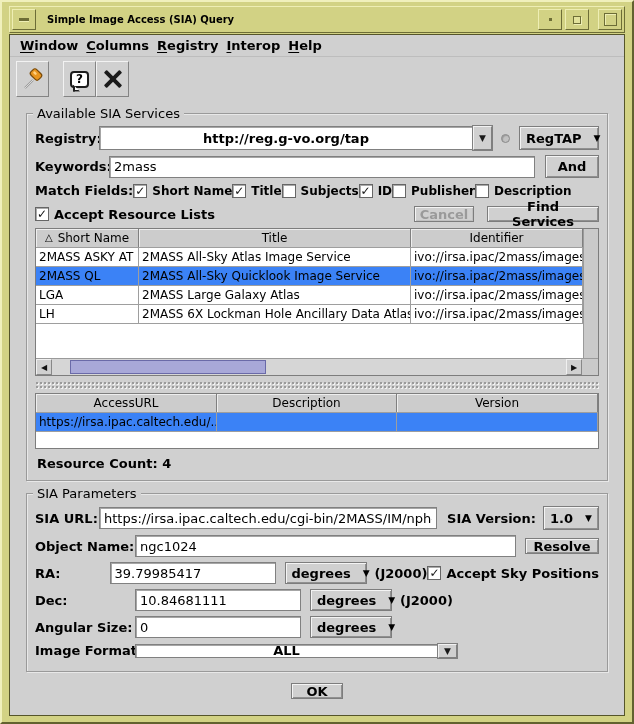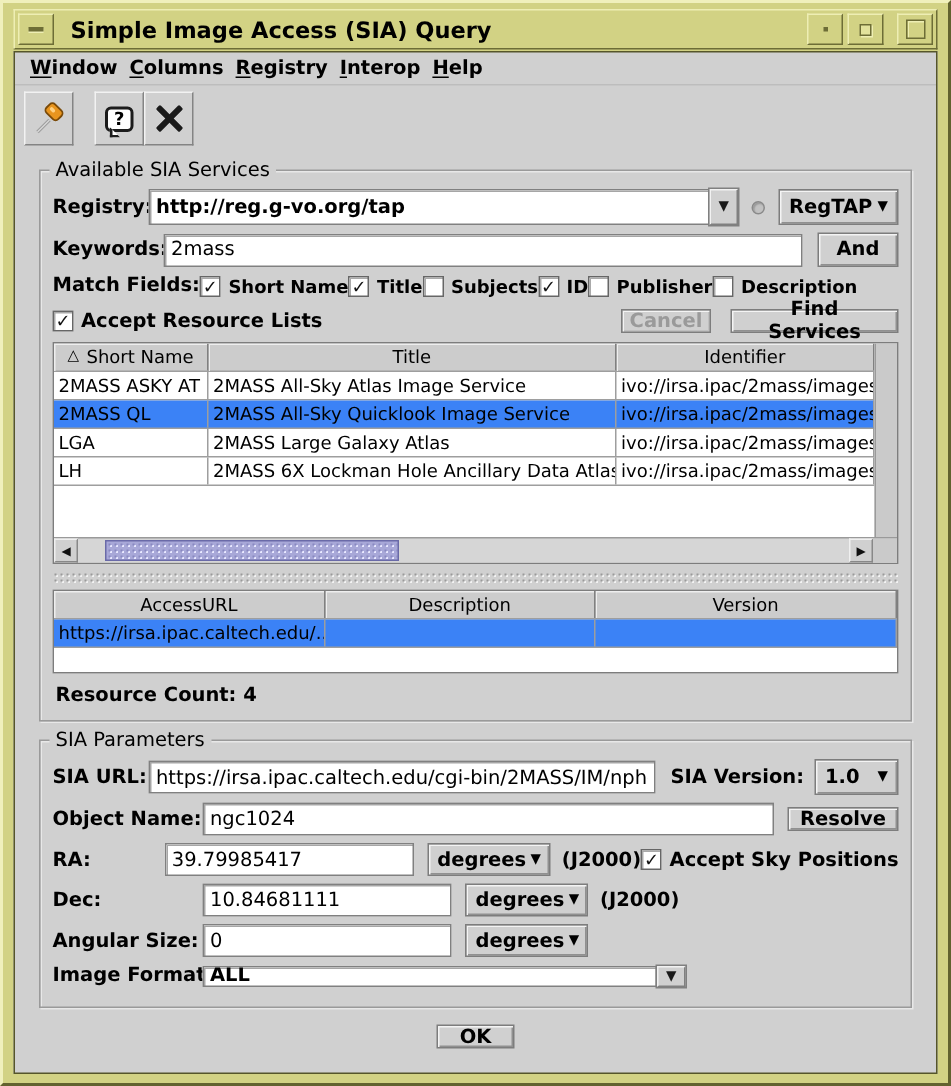--- a/index.html
+++ b/index.html
@@ -9,21 +9,21 @@
   
   .window { width:634px; height:724px; background:#d2d284;
     border:2px solid; border-color:#f0f0bc #62622f #62622f #f0f0bc;
     padding:4px 7px 8px 7px; }
   .titlebar { height:27px; display:flex; align-items:center; gap:3px;
     background:#d2d284; border:1px solid; border-color:#eeeeb4 #6d6d36 #6d6d36 #eeeeb4;
     padding:0 2px; margin-bottom:1px; }
   .tb-btn { width:24px; height:21px; background:#d2d284; flex:0 0 auto;
     border:1px solid; border-color:#eeeeb4 #6d6d36 #6d6d36 #eeeeb4;
     display:flex; align-items:center; justify-content:center; }
-  .tb-title { flex:1; font-weight:bold; font-size:15px; padding-left:8px;
+  .tb-title { flex:1; font-weight:bold; font-size:10px; padding-left:8px;
     white-space:nowrap; overflow:hidden; }
   .ic-dash { width:10px; height:3px; background:#6d6d36; box-shadow:0 1px 0 #eeeeb4; }
   .ic-dot { width:3px; height:3px; background:#6d6d36; }
   .ic-sq-s { width:8px; height:8px; border:1px solid #6d6d36; background:#e2e29c; box-shadow:1px 1px 0 #eeeeb4; }
   .ic-sq-l { width:13px; height:13px; border:1px solid #6d6d36; box-shadow:inset 1px 1px 0 #eeeeb4; }
   .tb-sep { width:3px; }
 
   
   .content { height:682px; background:#d0d0d0; border:1px solid #55552a;
     display:flex; flex-direction:column; overflow:hidden; }
@@ -60,35 +60,35 @@
     font-weight:normal; padding:0 4px; font-size:13px; }
 
   .frow { display:flex; align-items:center; margin-bottom:5px; }
   .lbl { font-weight:bold; white-space:nowrap; }
 
   .tfield { background:#fff; border:1px solid #808080; box-shadow:inset 1px 1px 0 #a6a6a6;
     height:22px; padding:0 4px; font-family:inherit; font-size:13px; color:#000; outline:none; }
   .tfield.bold { font-weight:bold; }
 
   .combo-edit { display:flex; align-items:stretch; height:24px; }
-  .combo-edit .ce-text { flex:1; height:auto; }
+  .combo-edit .ce-text { flex:1; height:auto;text-align:center; }
   .arrow-btn { width:19px; background:#d0d0d0; border:1px solid; flex:0 0 auto;
     border-color:#f2f2f2 #808080 #808080 #f2f2f2; outline:1px solid #808080;
     display:flex; align-items:center; justify-content:center; font-size:9px; color:#1a1a1a; }
 
   .btn { background:#d0d0d0; border:1px solid #7d7d7d;
     box-shadow:inset 1px 1px 0 #f4f4f4, inset -1px -1px 0 #909090;
     font-weight:bold; font-size:13px; font-family:inherit;
     display:flex; align-items:center; justify-content:center; height:16px; padding:0 12px; }
   .btn.disabled { color:#9a9a9a; box-shadow:inset 1px 1px 0 #f4f4f4, inset -1px -1px 0 #c0c0c0; }
 
   .combo { background:#d0d0d0; border:1px solid #7d7d7d;
     box-shadow:inset 1px 1px 0 #f4f4f4, inset -1px -1px 0 #909090;
     font-weight:bold; height:22px; display:inline-flex; align-items:center;
-    justify-content:space-between; padding:0 6px; gap:3px; }
+    justify-content:space-between; padding:0 6px; gap:12px; }
   .combo .arr { font-size:9px; }
 
   .cb { width:14px; height:14px; background:#fff; border:1px solid #666;
     box-shadow:inset 1px 1px 0 #aaa; font-size:12px; font-weight:bold;
     line-height:12px; text-align:center; color:#111; flex:0 0 auto; }
   .cb-wrap { display:flex; align-items:center; gap:5px; }
 
   .indicator { width:9px; height:9px; border-radius:50%; border:1px solid #8a8a8a;
     background:#c2c2c2; box-shadow:inset 1px 1px 1px #9a9a9a; }
 

